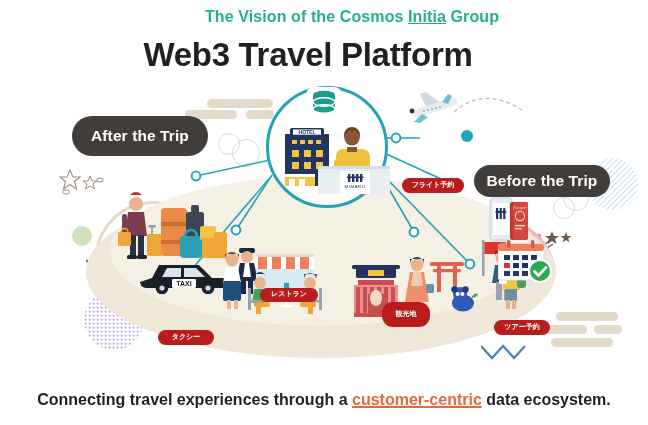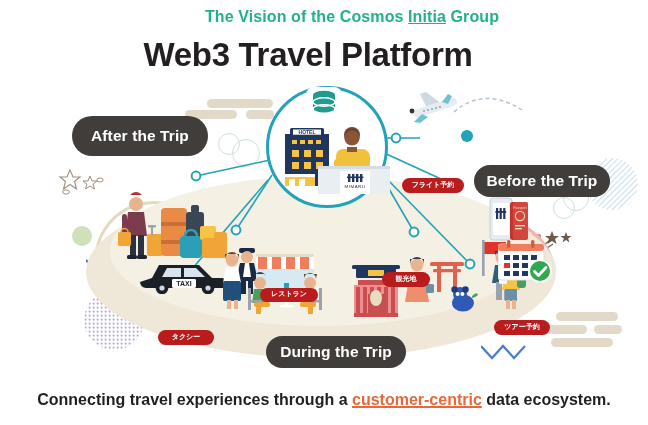--- a/index.html
+++ b/index.html
@@ -40,21 +40,21 @@
   .pill-teal{
     position:absolute;background:#b91c1c;color:#ffffff;border-radius:11px;
     font-size:7px;font-weight:bold;display:flex;align-items:center;
     justify-content:center;text-align:center;white-space:nowrap;line-height:1.35;
     font-family:"DejaVu Sans",sans-serif;padding:2px 4px;box-sizing:border-box;margin-top:48px;
   }
   .pill-teal.two{border-radius:12px;}
   #lbl-baggage {left:130px;top:158px;width:86px;height:26px;white-space:normal;}
   #lbl-taxi    {left:158px;top:282px;width:56px;height:15px;}
   #lbl-rest    {left:260px;top:240px;width:58px;height:14px;}
-  #lbl-sight   {left:382px;top:224px;width:48px;height:15px;text-align:right;}
+  #lbl-sight   {left:382px;top:254px;width:48px;height:25px;text-align:right;}
   #lbl-flight  {left:402px;top:130px;width:62px;height:15px;}
   #lbl-passport{left:452px;top:166px;width:84px;height:15px;}
   #lbl-tour    {left:494px;top:272px;width:56px;height:15px;}
 
   
   .deco{position:absolute;}
   .cloud-bar{position:absolute;background:#e3d9c8;border-radius:6px;height:9px;}
   .circ{position:absolute;border-radius:50%;}
   .ring{position:absolute;border-radius:50%;border:1.3px solid #cfe2d8;}
 
@@ -457,17 +457,16 @@
   </svg>
 
   <div class="pill-teal" id="lbl-taxi">タクシー</div>
   <div class="pill-teal" id="lbl-rest">レストラン</div>
   <div class="pill-teal" id="lbl-sight">観光地</div>
   <div class="pill-teal" id="lbl-flight">フライト予約</div>
   <div class="pill-teal" id="lbl-tour">ツアー予約</div>
 
   <div class="pill-dark" id="pill-after">After the Trip</div>
   <div class="pill-dark" id="pill-before">Before the Trip</div>
-  <div class="pill-dark" id="pill-during">During the Trip</div>
 
   <div class="caption"><span>Connecting travel experiences through a </span><span class="hl">customer-centric</span><span> data ecosystem.</span></div>
 
 </div>
 
 </body></html>

